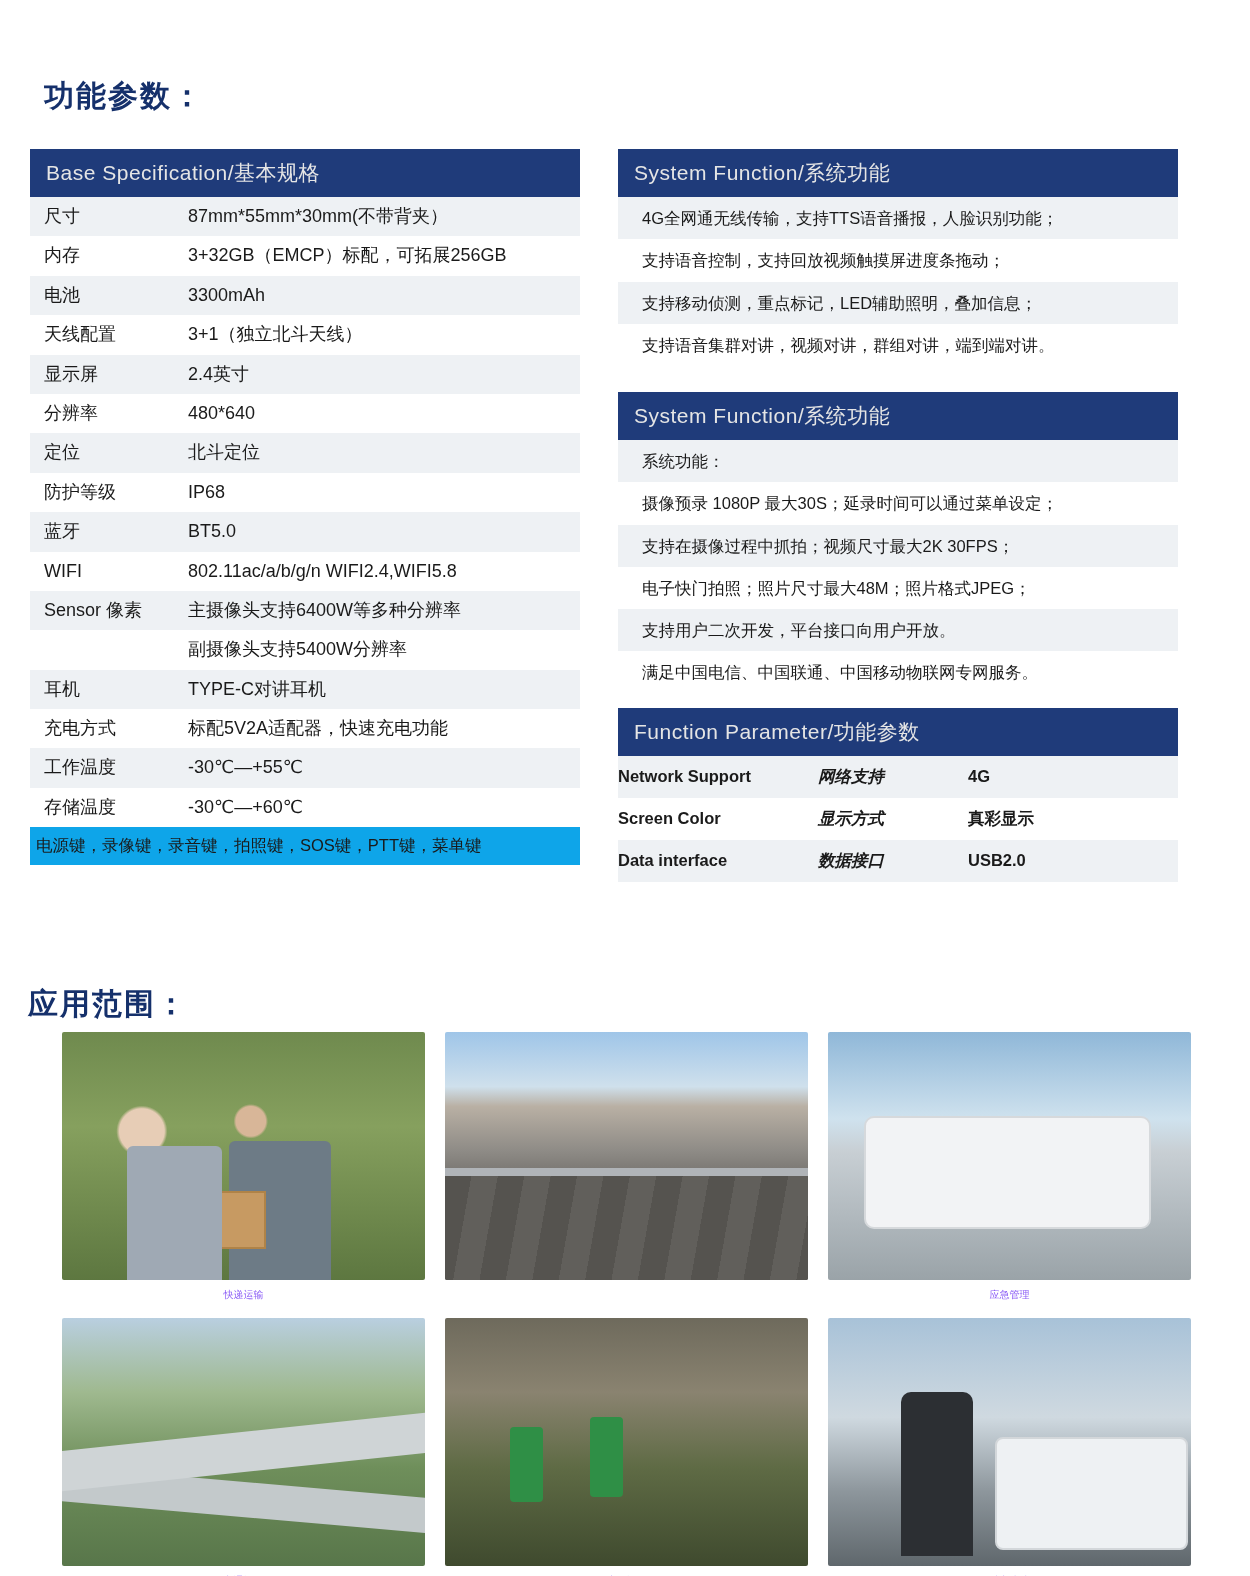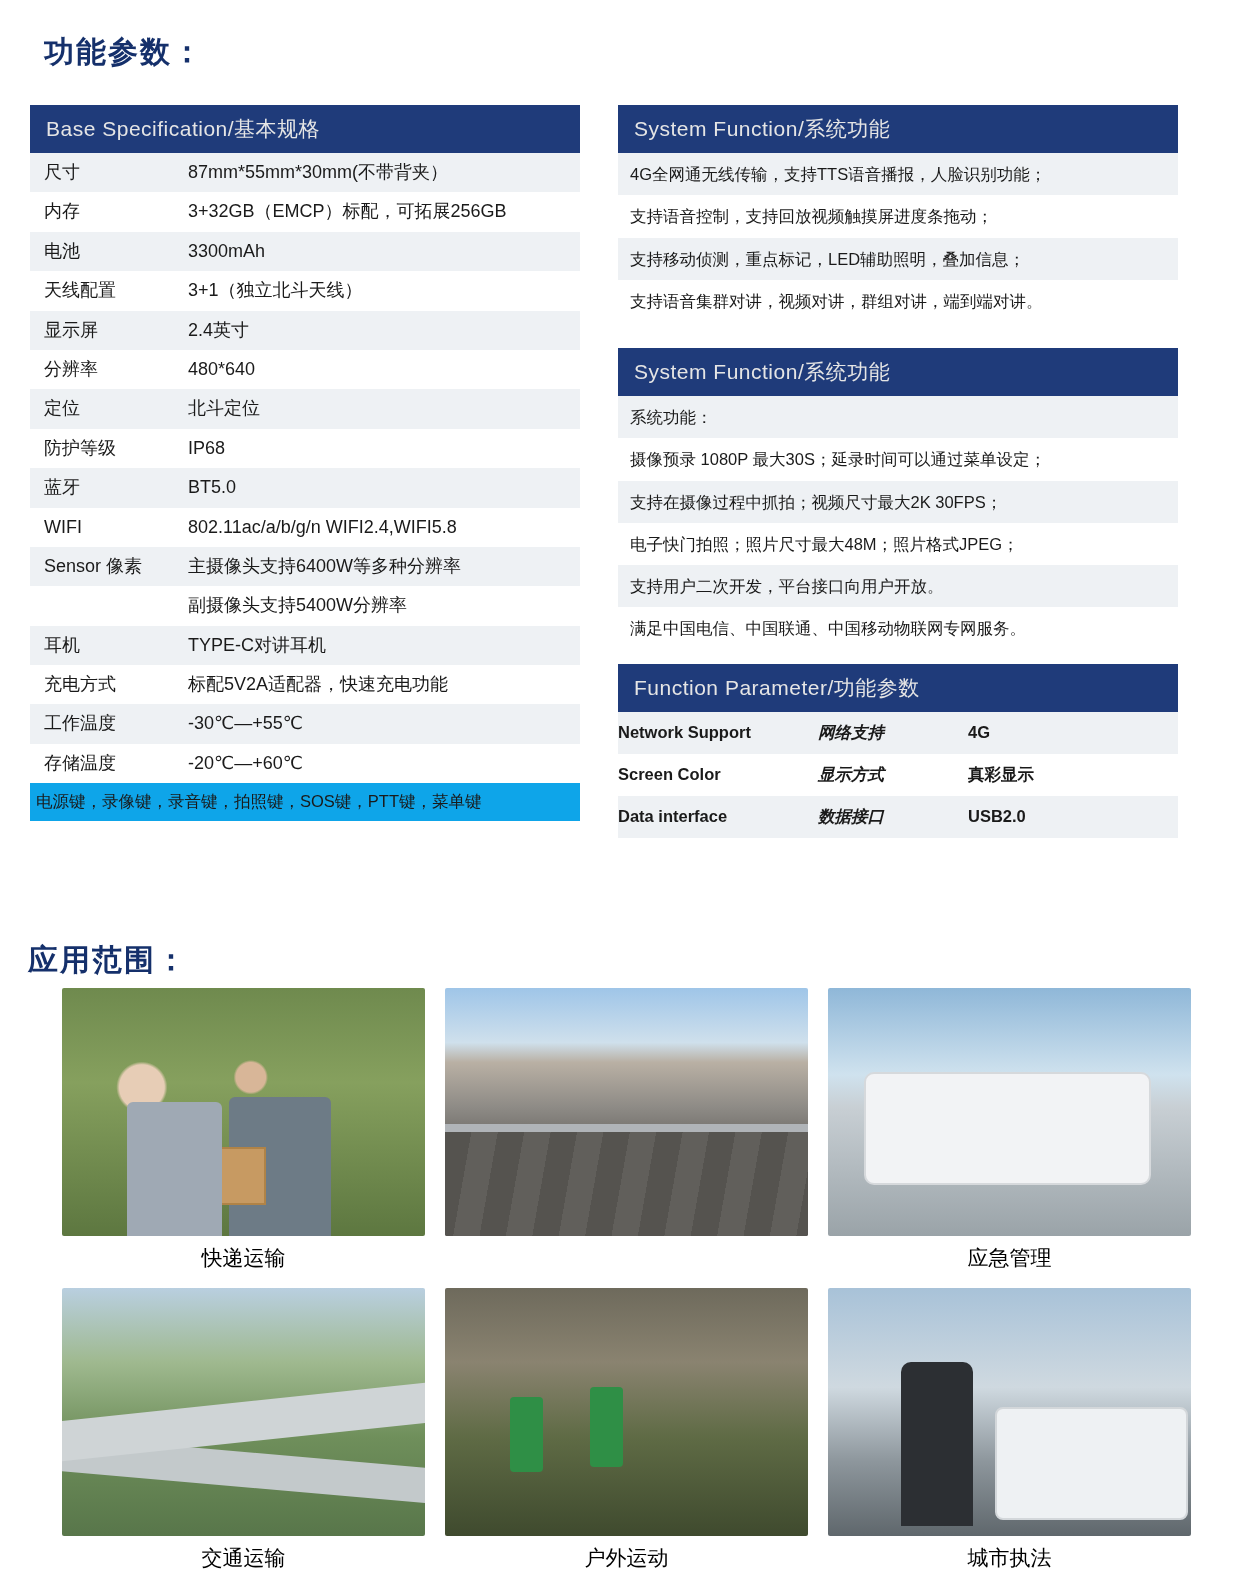--- a/index.html
+++ b/index.html
@@ -4,21 +4,21 @@
 <style>
   html,body{margin:0;padding:0;}
   body{
     width:1250px;height:1576px;
     background:#ffffff;
     font-family:"Liberation Sans","DejaVu Sans",sans-serif;
     color:#1a1a1a;
     position:relative;
     overflow:hidden;
   }
-  .page{position:relative;width:1250px;height:1104px;}
+  .page{position:relative;width:1250px;height:1104px;margin-top:44px;}
 
   .section-title{
     position:absolute;
     font-size:30px;
     font-weight:bold;
     color:#15306b;
     letter-spacing:2px;
   }
   #title-func{left:44px;top:32px;}
   #title-apps{left:28px;top:940px;}
@@ -52,21 +52,21 @@
   td.v{}
 
   .fulltext{
     font-size:16.5px;
     padding:8px 10px 8px 6px;
     background:#0ea5e9;
   }
 
   
   .rowlist{width:100%;border-collapse:collapse;font-size:16.5px;}
-  .rowlist td{padding:10px 12px;line-height:1.35;}
+  .rowlist td{padding:10px 24px;line-height:1.35;}
   .rowlist tr:nth-child(odd){background:#eef1f4;}
   .rowlist tr:nth-child(even){background:#ffffff;}
 
   .gap{height:26px;}
   .gap-sm{height:14px;}
 
   table.fp{width:100%;border-collapse:collapse;font-size:16.5px;}
   table.fp td{padding:10px 0;}
   table.fp tr:nth-child(odd){background:#eef1f4;}
   table.fp tr:nth-child(even){background:#ffffff;}
@@ -79,22 +79,22 @@
   .grid{display:flex;flex-wrap:wrap;gap:0 20px;}
   .cell{width:363px;margin-bottom:6px;}
   .photo{
     width:363px;height:248px;
     border-radius:2px;
     position:relative;
     overflow:hidden;
   }
   .cap{
     text-align:center;
-    font-size:21px;
-    color:#000000;
+    font-size:10px;
+    color:#8b5cf6;
     padding:8px 0 10px 0;
   }
 
   
   .p1{background:
       radial-gradient(circle at 22% 40%, #e7cdb6 0 7%, transparent 8%),
       radial-gradient(circle at 52% 36%, #d8b698 0 6%, transparent 7%),
       linear-gradient(180deg,#6f8a4e 0%,#86a05e 38%,#5d7740 100%);}
   .p1:after{content:"";position:absolute;left:18%;top:46%;width:26%;height:54%;background:#9fa9b4;border-radius:6px 6px 0 0;}
   .p1:before{content:"";position:absolute;left:46%;top:44%;width:28%;height:56%;background:#6d7b86;border-radius:6px 6px 0 0;}
@@ -189,21 +189,21 @@
           <tr>
             <td class="k">充电方式</td>
             <td class="v">标配5V2A适配器，快速充电功能</td>
           </tr>
           <tr>
             <td class="k">工作温度</td>
             <td class="v">-30℃—+55℃</td>
           </tr>
           <tr>
             <td class="k">存储温度</td>
-            <td class="v">-20℃—+60℃</td>
+            <td class="v">-30℃—+60℃</td>
           </tr>
         </tbody>
     </table>
     <div class="fulltext">电源键，录像键，录音键，拍照键，SOS键，PTT键，菜单键</div>
   </div>
 
   <div class="col-right">
 
     <div>
       <div class="bar">System Function/系统功能</div>

